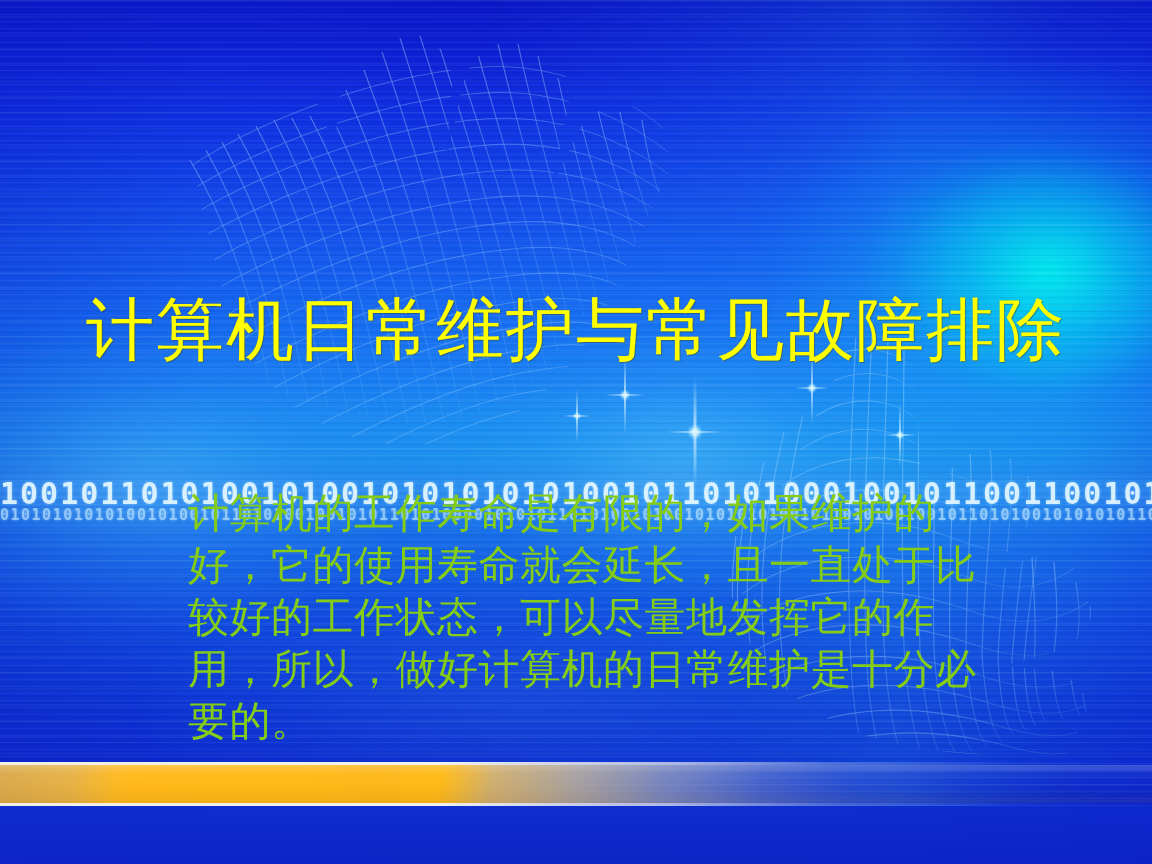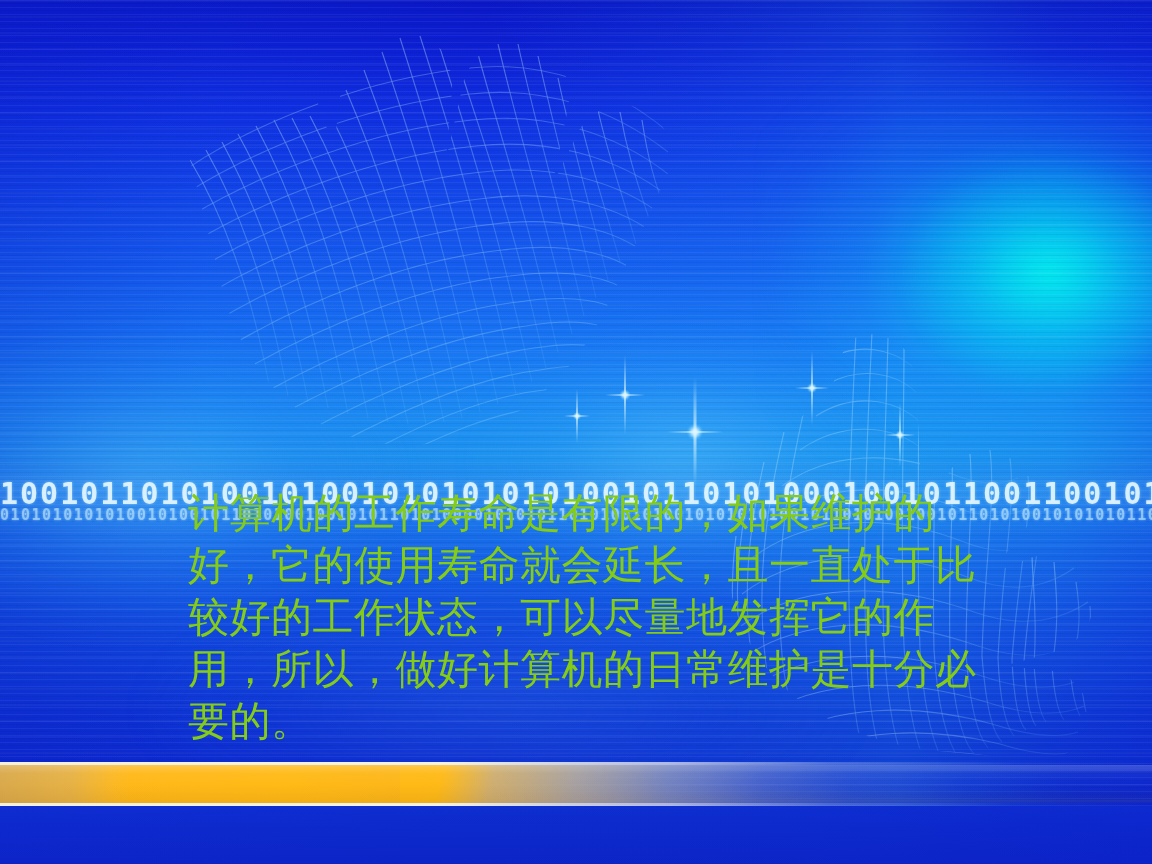--- a/index.html
+++ b/index.html
@@ -518,20 +518,21 @@
   <div class="flare" style="left:880px;top:400px;width:40px;height:70px;">
     <div class="core" style="width:9px;height:9px;"></div>
     <div class="ray-v" style="width:2px;height:64px;"></div>
     <div class="ray-h" style="width:30px;height:2px;"></div>
   </div>
 
   <div class="binary-band"></div>
   <div class="binary binary-main">1001011010100101001010101010100101101010001001011001100101001010010010101101010010010101101010001001010110101001010010101010101001011010100</div>
   <div class="binary binary-sub">0101010101010010100101101010010010101101010000101010110101001010010101010100101101010010010110101001010101011010100101001010110101001001</div>
 
+  <div id="title">计算机日常维护与常见故障排除</div>
 
   <div id="body-text">计算机的工作寿命是有限的，如果维护的好，它的使用寿命就会延长，且一直处于比较好的工作状态，可以尽量地发挥它的作用，所以，做好计算机的日常维护是十分必要的。</div>
 
   <div class="bar-wrap">
     <div class="bar-line-top"></div>
     <div class="bar-gold"></div>
     <div class="bar-diag"></div>
     <div class="bar-notch"></div>
     <div class="bar-gold-sheen"></div>
     <div class="bar-line-bottom"></div>

